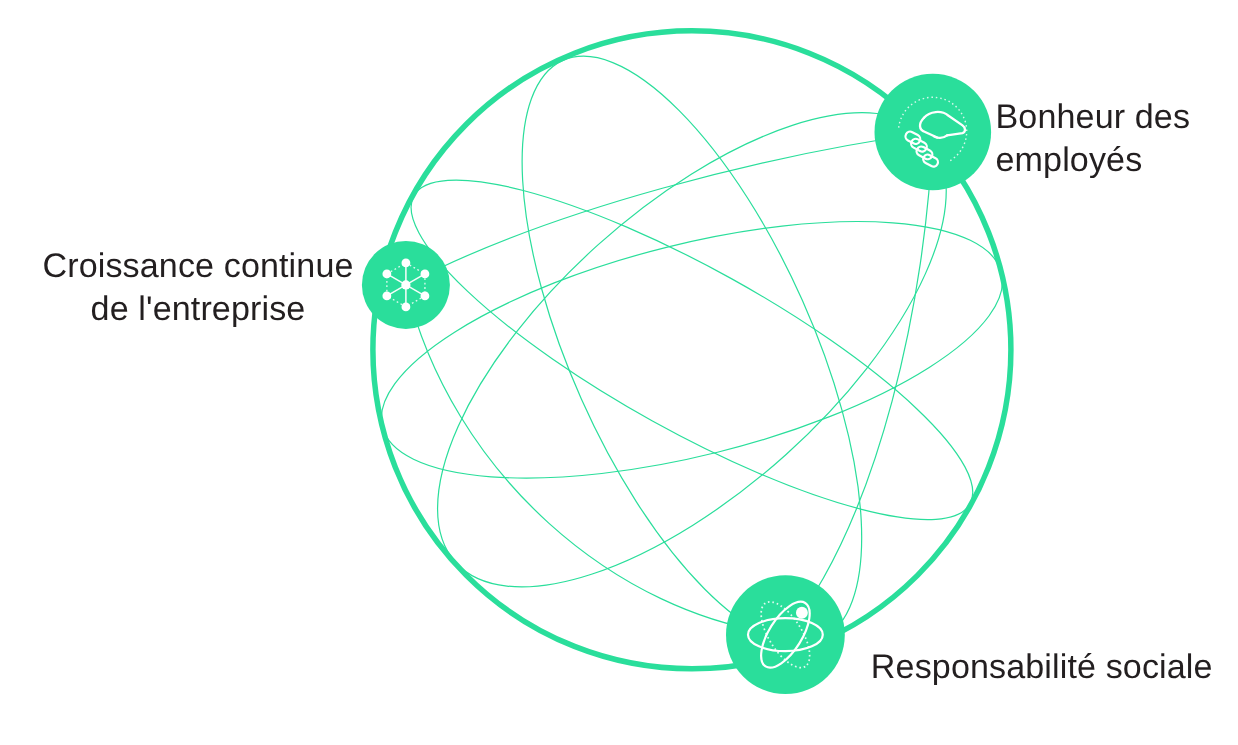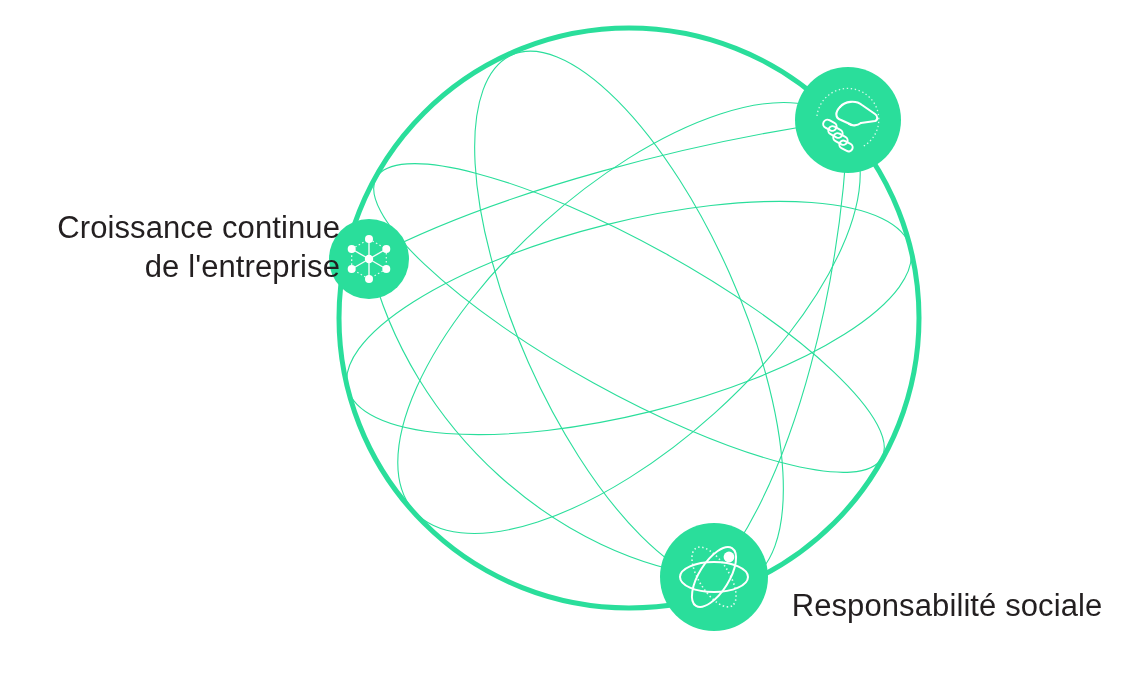--- a/index.html
+++ b/index.html
@@ -29,23 +29,23 @@
     color: #231f20;
     font-family: "Liberation Sans", sans-serif;
     font-size: 31px;
     line-height: 1.26;
     font-weight: 400;
     white-space: pre-line;
     letter-spacing: 0.1px;
   }
   #label-growth {
     left: 20px;
-    top: 208px;
+    top: 222px;
     width: 320px;
-    text-align: right;
+    text-align: center;
   }
   #label-happiness {
     left: 905px;
     top: 86px;
     width: 215px;
     text-align: left;
   }
   #label-social {
     left: 777px;
     top: 586px;
@@ -132,16 +132,18 @@
         <ellipse cx="0" cy="0" rx="34" ry="15" fill="none" stroke="#ffffff" stroke-width="1.6" stroke-dasharray="1.5 2.6" opacity="0.85" transform="rotate(58 0 0)"></ellipse>
         <circle cx="15" cy="-20" r="5.4" fill="#ffffff"></circle>
       </g>
     </g>
 
   </svg>
 
   <div class="node-label" id="label-growth">Croissance continue
 de l'entreprise</div>
 
+  <div class="node-label" id="label-happiness">Bonheur des
+employés</div>
 
   <div class="node-label" id="label-social">Responsabilité sociale</div>
 
 </div>
 
 </body></html>

